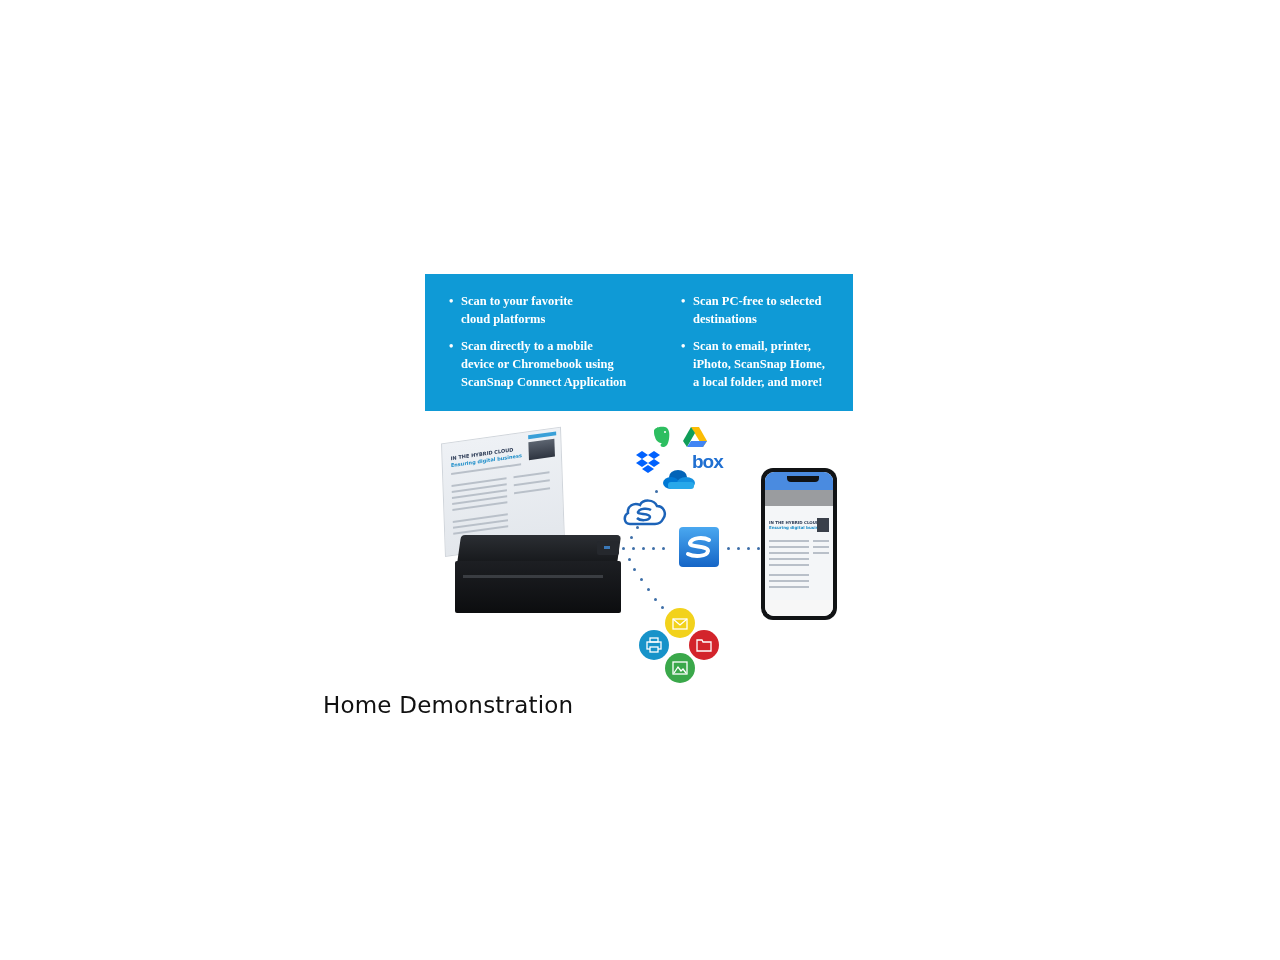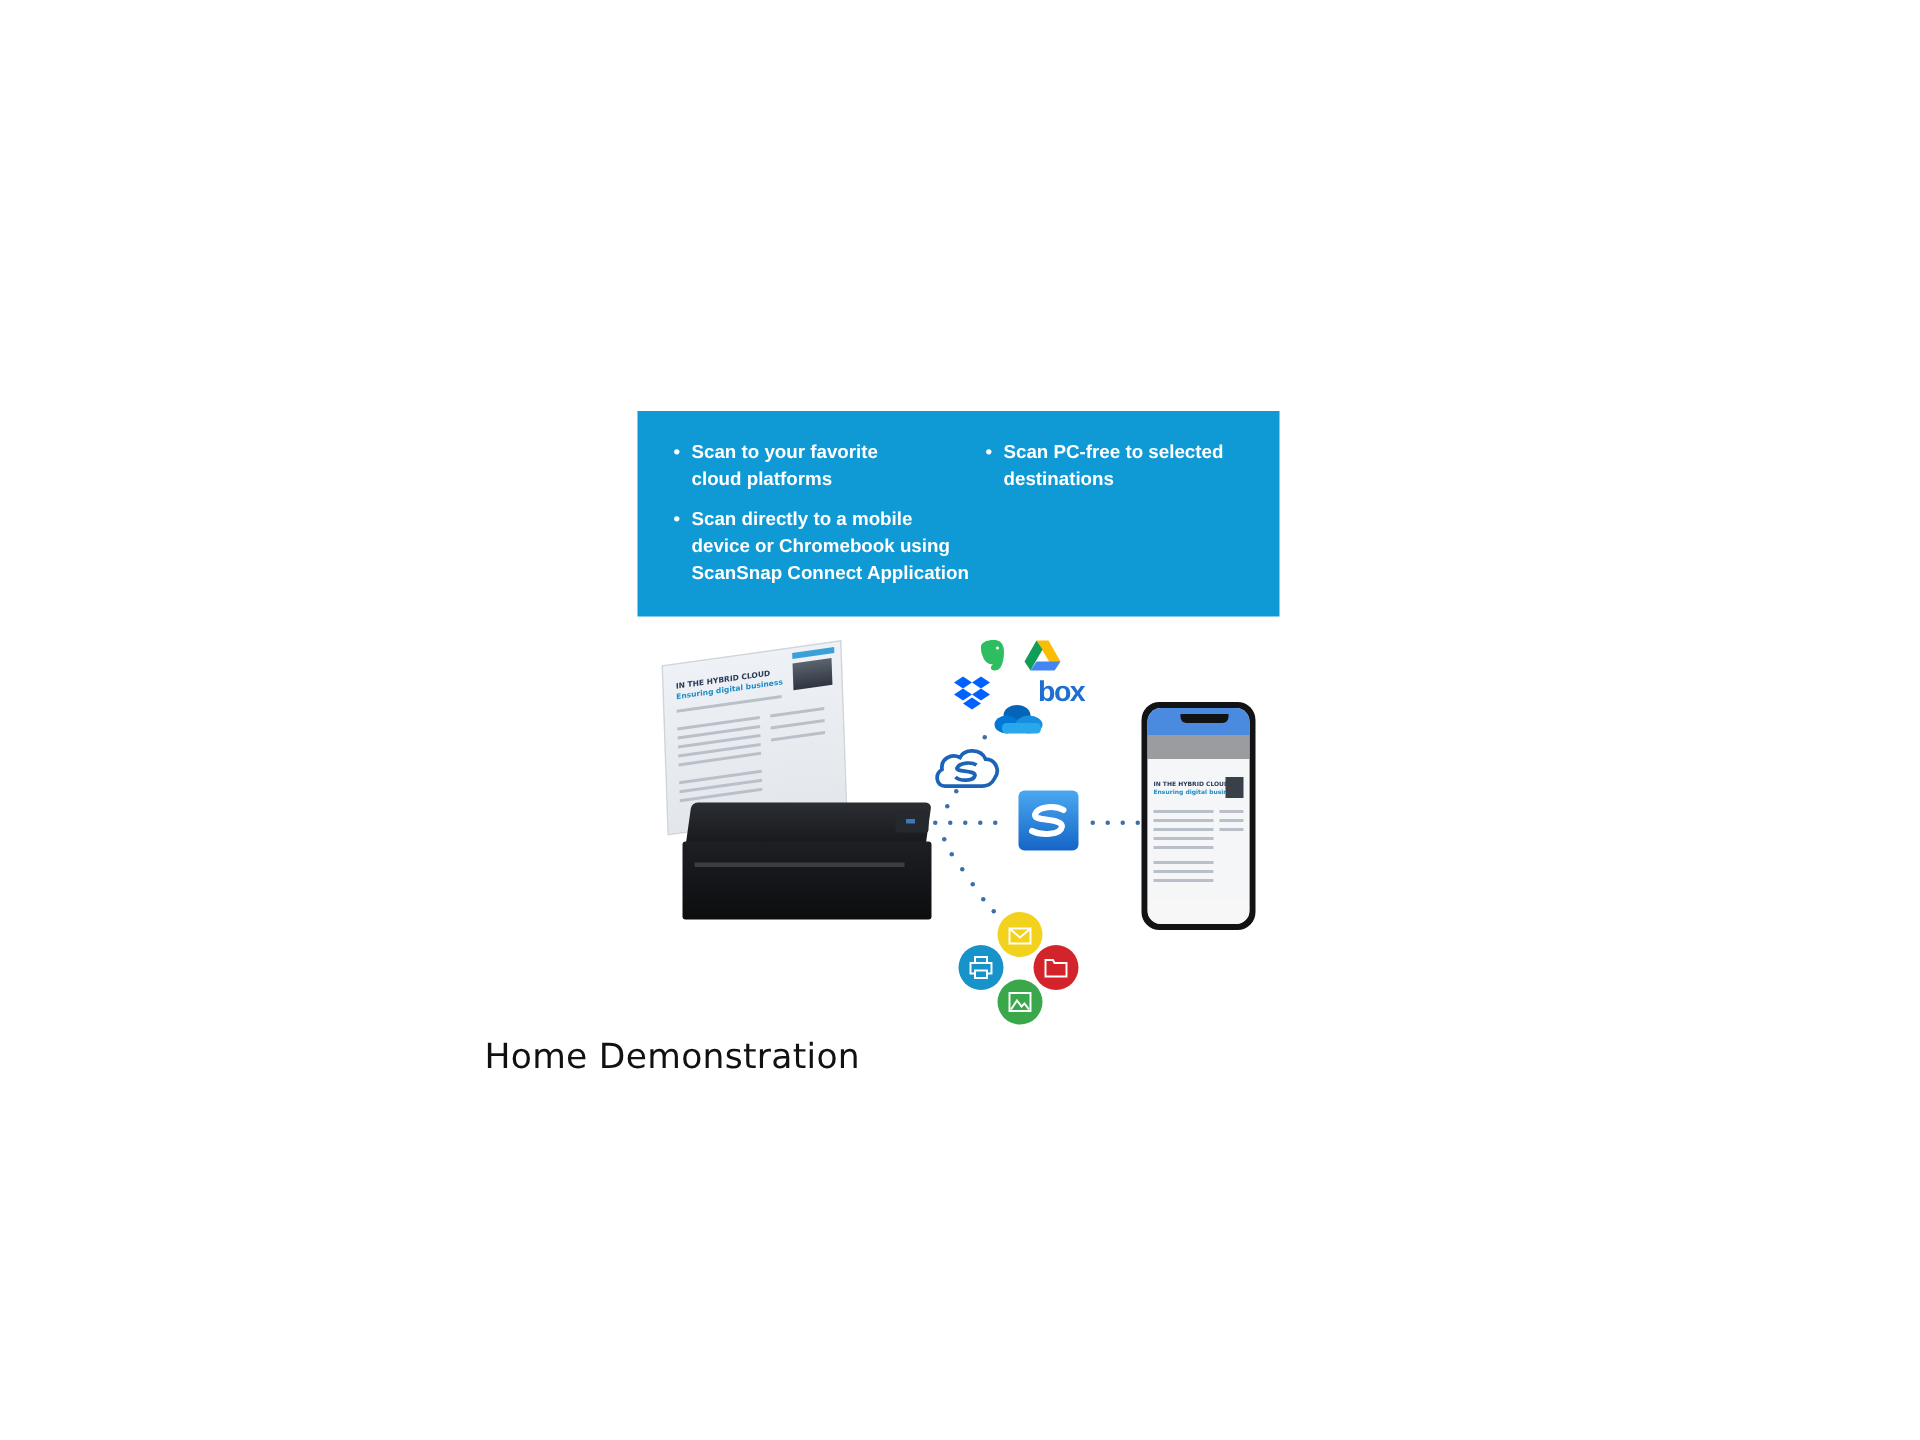--- a/index.html
+++ b/index.html
@@ -26,31 +26,31 @@
       height: 420px;
     }
     .banner {
       position: absolute;
       left: 5px;
       top: 6px;
       width: 428px;
       height: 137px;
       background: #0f9ad6;
       color: #ffffff;
-      font-family: Liberation Sans, sans-serif;
+      font-family: Liberation Serif, serif;
       font-weight: bold;
       font-size: 12.5px;
       line-height: 18px;
     }
     .banner .col {
       position: absolute;
       top: 18px;
     }
     .banner .col.left { left: 24px; width: 210px; }
-    .banner .col.right { left: 232px; width: 175px; }
+    .banner .col.right { left: 256px; width: 175px; }
     .banner .bullet {
       position: relative;
       padding-left: 12px;
       margin-bottom: 9px;
       white-space: pre-line;
     }
     .banner .bullet::before {
       content: "•";
       position: absolute;
       left: 0;
@@ -208,20 +208,23 @@
       <div class="col left">
         <div class="bullet">Scan to your favorite
 cloud platforms</div>
         <div class="bullet">Scan directly to a mobile
 device or Chromebook using
 ScanSnap Connect Application</div>
       </div>
       <div class="col right">
         <div class="bullet">Scan PC-free to selected
 destinations</div>
+        <div class="bullet">Scan to email, printer,
+iPhoto, ScanSnap Home,
+a local folder, and more!</div>
       </div>
     </div>
 
     <div class="scanner">
       <div class="paper">
         <div class="tag"></div>
         <div class="h1">IN THE HYBRID CLOUD</div>
         <div class="h2">Ensuring digital business</div>
         <div class="photo"></div>
         <div class="line" style="left:8px;top:30px;width:70px;"></div>

